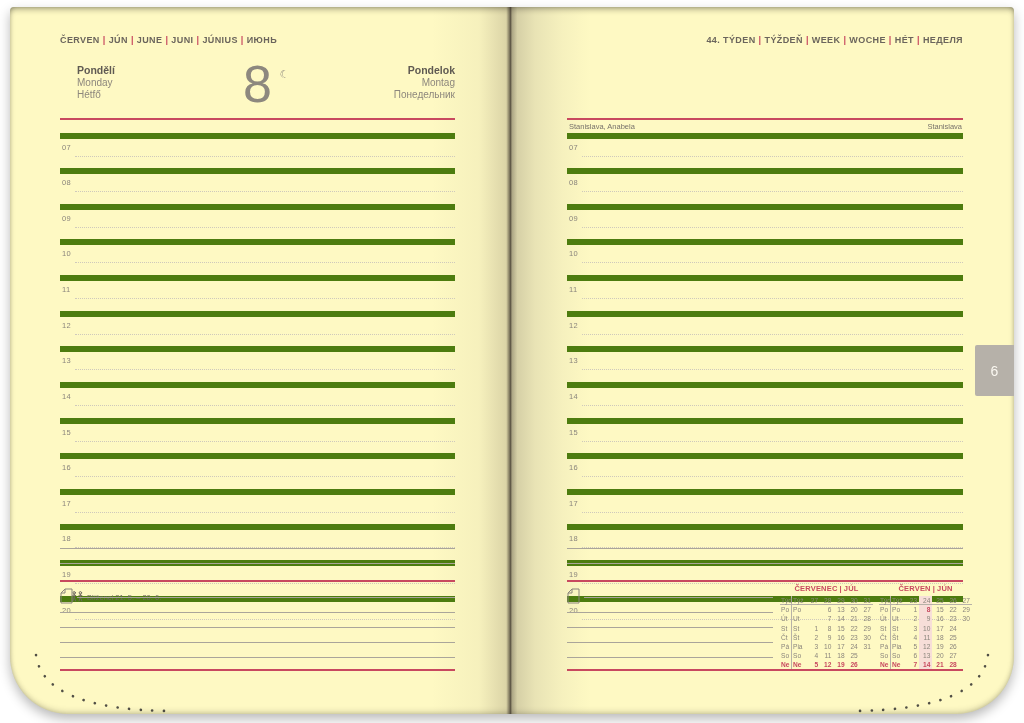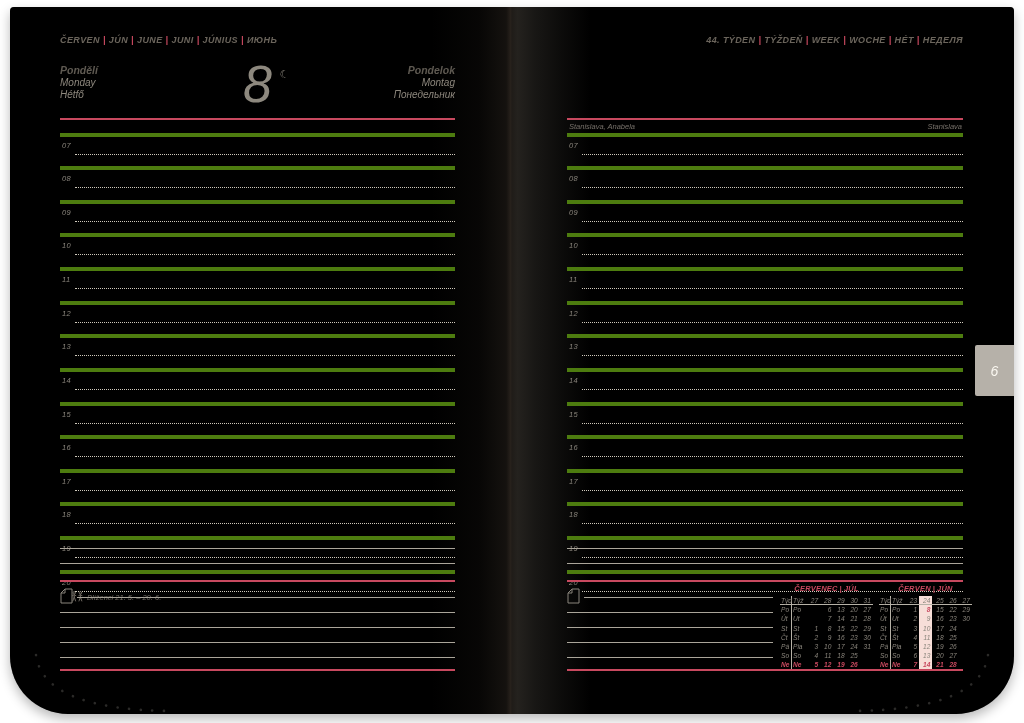--- a/index.html
+++ b/index.html
@@ -3,28 +3,27 @@
 <meta charset="utf-8">
 <style>
   html,body{margin:0;padding:0;}
   body{
     width:1024px;height:723px;position:relative;background:#ffffff;
     font-family:"Liberation Sans","DejaVu Sans",sans-serif;
     -webkit-font-smoothing:antialiased;overflow:hidden;
   }
   .book{
     position:absolute;left:10px;top:7px;width:1004px;height:707px;
-    background:#000000;
+    background:#fef9c3;
     border-radius:4px 4px 58px 58px;
     box-shadow:0 5px 12px rgba(0,0,0,.28),
                inset 0 5px 7px -4px rgba(0,0,0,.45),
                inset 0 -5px 7px -4px rgba(0,0,0,.22),
                inset 3px 0 6px -4px rgba(0,0,0,.25),
                inset -3px 0 6px -4px rgba(0,0,0,.25);
-    font-style:italic;
   }
   .spine{
     position:absolute;left:421px;top:0;width:160px;height:100%;pointer-events:none;
     background:linear-gradient(90deg,
       rgba(120,105,88,0) 0%,
       rgba(120,105,88,.06) 30%,
       rgba(95,82,68,.22) 47%,
       rgba(50,42,35,.80) 49.8%,
       rgba(70,62,54,.45) 50.6%,
       rgba(120,112,100,.30) 54%,
@@ -37,42 +36,42 @@
   .page.right{left:557px;width:396px;}
 
   .month-row{
     position:absolute;top:28px;left:0;right:0;height:12px;
     font-size:9px;font-weight:bold;letter-spacing:.4px;color:#6b655c;white-space:nowrap;
   }
   .page.right .month-row{text-align:right;}
   .month-row .pipe{color:#c8495f;margin:0 3px;font-weight:bold;}
 
   .day-block{position:absolute;top:57px;left:0;right:0;height:50px;}
-  .day-names{position:absolute;top:0;left:0;font-size:10px;line-height:12.5px;color:#8d877d;}
+  .day-names{position:absolute;top:0;left:17px;font-size:10px;line-height:12.5px;color:#8d877d;}
   .day-names.alt{left:auto;right:0;text-align:right;}
   .day-names .dn-bold{font-weight:bold;color:#5f5a52;font-size:10.5px;}
   .big-num{
     position:absolute;top:-6px;left:0;right:0;text-align:center;
     font-size:52px;line-height:52px;font-weight:400;color:#8d887e;
   }
   .moon{position:absolute;top:4px;left:calc(50% + 22px);font-size:11px;color:#8d887e;}
 
   .rule-red{position:absolute;left:0;right:0;height:2px;background:#c8495f;}
   .rule-red.r1{top:111px;}
   .rule-red.r2{top:573px;height:1.6px;}
   .rule-red.r3{top:662px;height:1.8px;}
 
   .names-row{position:absolute;top:115px;left:0;right:0;height:11px;
     font-size:7.5px;color:#77716a;}
   .nr-left{position:absolute;left:2px;}
   .nr-center{position:absolute;left:0;right:0;text-align:center;}
   .nr-right{position:absolute;right:1px;}
 
   .hours{position:absolute;top:125.5px;left:0;right:0;}
-  .hour-row{position:relative;height:29.64px;border-top:4px solid #4d7c0f;}
+  .hour-row{position:relative;height:29.64px;border-top:6px solid #4d7c0f;}
   .hour-label{position:absolute;left:2px;top:4px;font-size:7.5px;color:#8a857c;letter-spacing:.3px;}
   .hour-dotted{position:absolute;left:15px;right:0;top:17px;border-top:1px dotted #cfc9bc;}
   .hours-end{position:absolute;top:540.6px;left:0;right:0;border-top:1px solid #aaa59a;}
   .pre-zodiac-line{position:absolute;top:556px;left:0;right:0;border-top:1px solid #aaa59a;}
 
   .zodiac{position:absolute;top:560px;left:11px;height:13px;font-size:7.5px;color:#6e6860;margin-top:24px;}
   .zodiac svg{vertical-align:-2px;margin-right:3px;}
 
   .note-icon{position:absolute;top:581px;left:0;}
   .note-line-first{position:absolute;top:583px;left:17px;right:0;height:7px;border-bottom:1px solid #a9a49a;}

